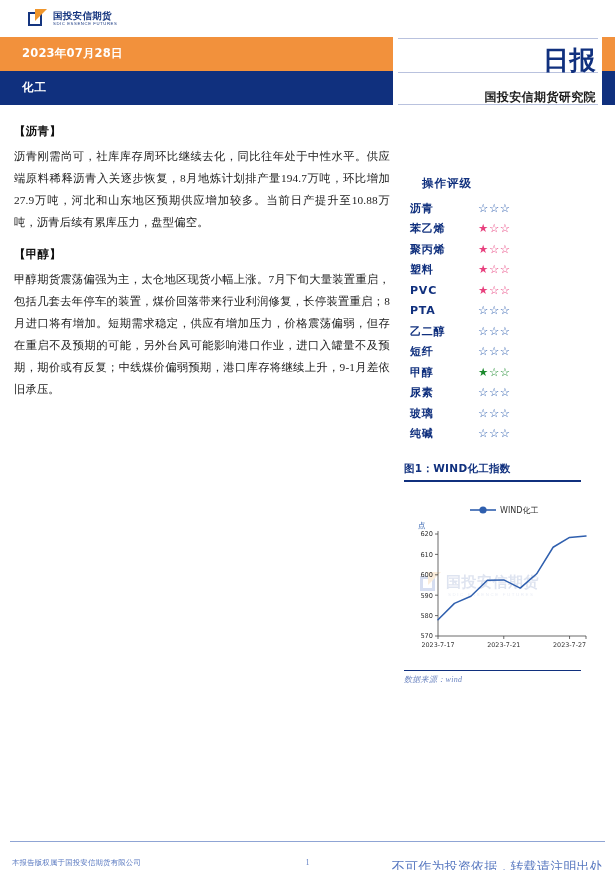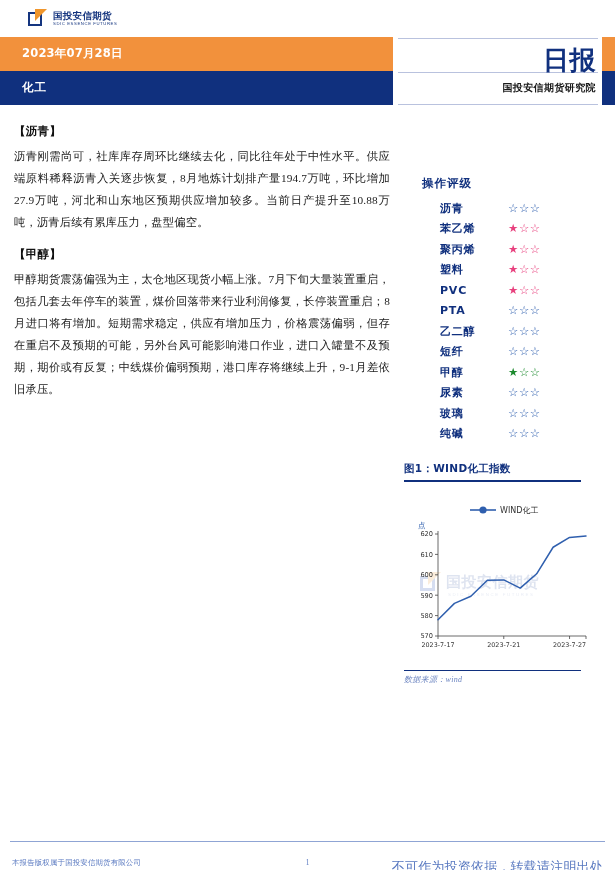--- a/index.html
+++ b/index.html
@@ -136,22 +136,22 @@
     position: absolute;
     right: 6px; top: 6px;
     font-size: 26px;
     font-weight: bold;
     color: #10307e;
     font-family: "DejaVu Sans", "Liberation Sans", sans-serif;
     letter-spacing: 0.5px;
   }
   .hdr-sub {
     position: absolute;
-    right: 6px; top: 44px;
-    font-size: 10px;
+    right: 6px; top: 52px;
+    font-size: 12px;
     font-weight: bold;
     color: #1a1a1a;
     font-family: "DejaVu Sans", "Liberation Sans", sans-serif;
     letter-spacing: 0.4px;
   }
 
   
   #article {
     position: absolute;
     left: 14px; top: 124px;
@@ -184,21 +184,21 @@
     font-size: 11.5px;
     font-weight: bold;
     color: #10307e;
     margin: 0 0 7px 18px;
     letter-spacing: 1px;
   }
   .rating-row {
     display: flex;
     align-items: center;
     height: 20.5px;
-    margin-left: 36px;
+    margin-left: 6px;
   }
   .rating-name {
     width: 68px;
     font-size: 11px;
     font-weight: bold;
     color: #10307e;
     letter-spacing: 0.8px;
     font-family: "DejaVu Sans", "Liberation Sans", sans-serif;
   }
   .stars {

